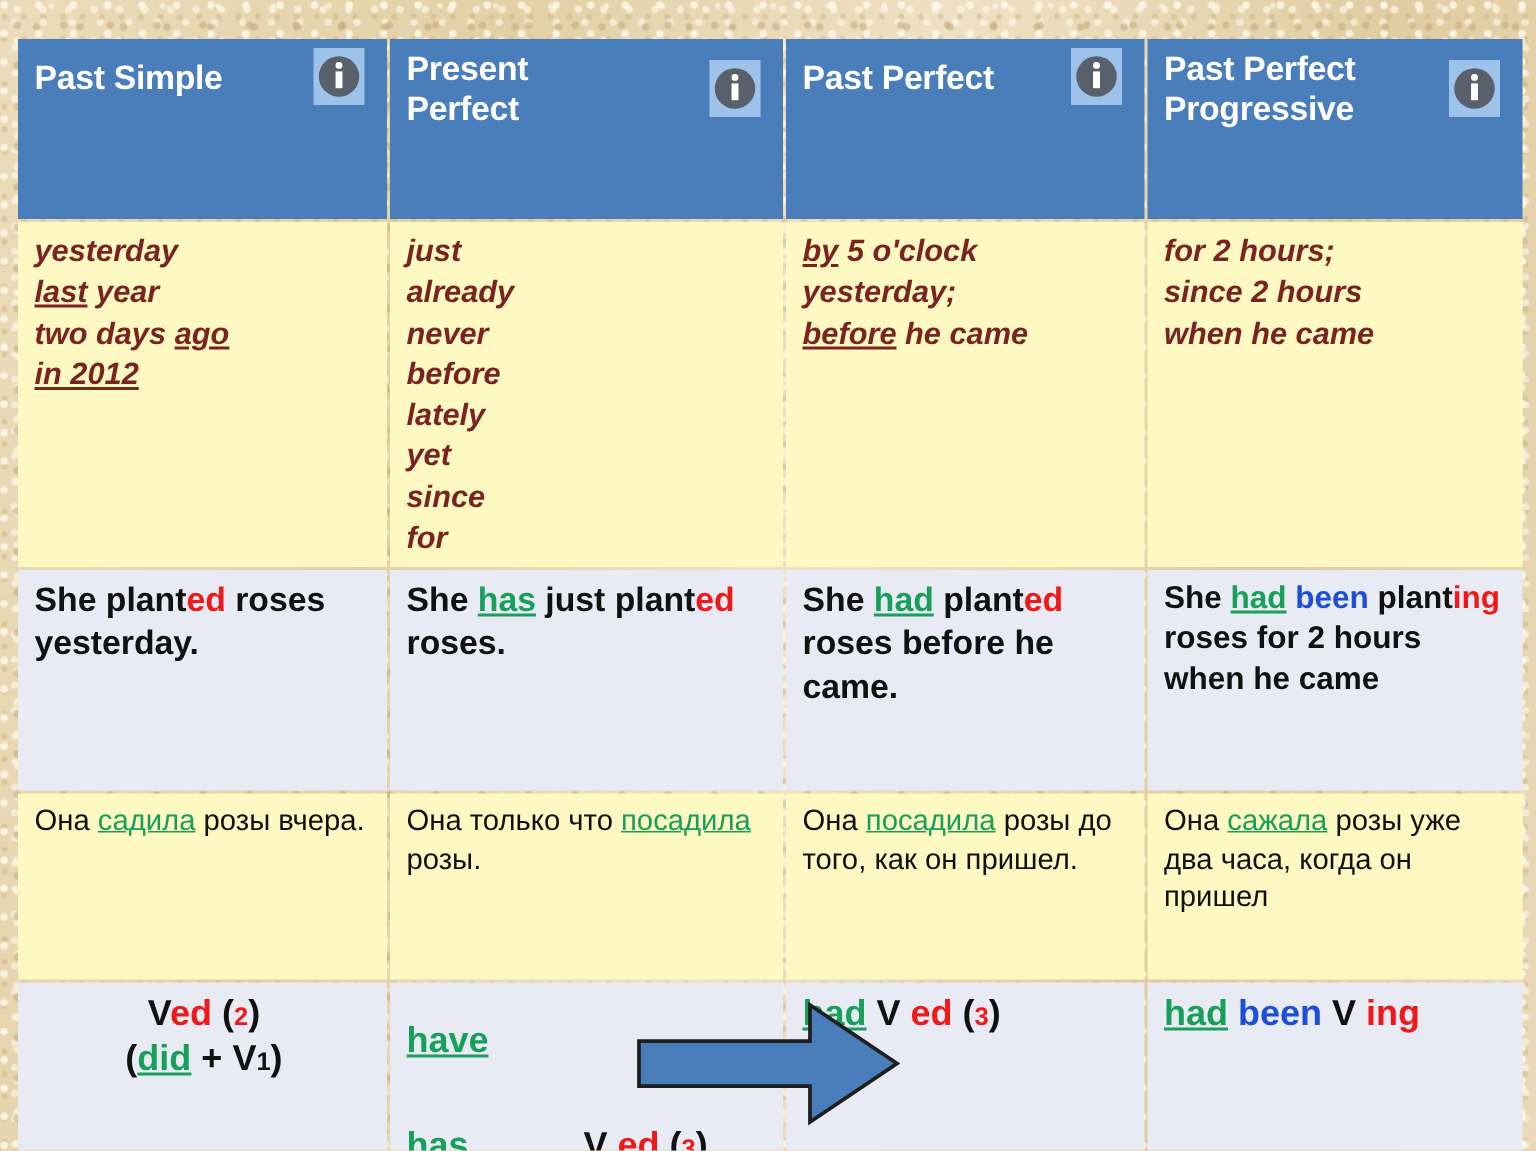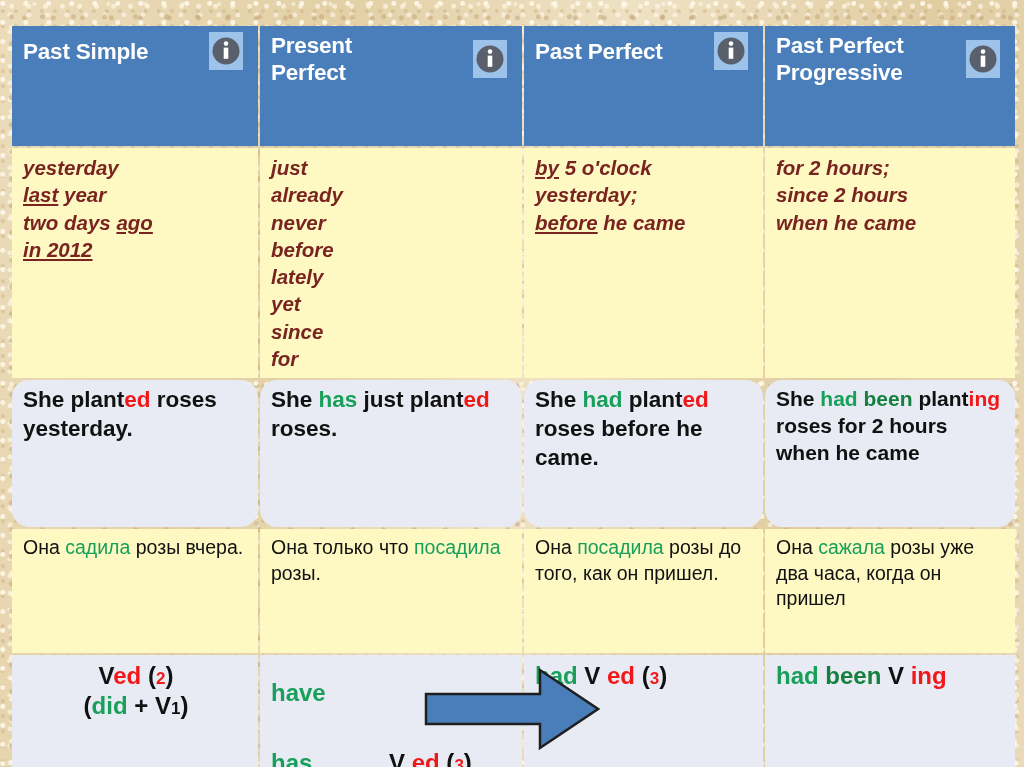--- a/index.html
+++ b/index.html
@@ -87,21 +87,20 @@
   
   tr.markers-row td {
     background: #fef9c3;
     height: 130px;
     padding-top: 9px;
   }
   tr.english-row td {
     background: #e8ebf4;
     height: 135px;
     padding-top: 7px;
-    border-radius: 17px;
   }
   tr.russian-row td {
     background: #fef9c3;
     height: 112px;
     padding-top: 9px;
   }
   tr.formula-row td {
     background: #e8ebf4;
     height: 98px;
     vertical-align: middle;
@@ -141,23 +140,23 @@
 
   .formula {
     font-weight: bold;
     font-size: 24px;
     line-height: 1.26;
     color: #111111;
   }
   .formula.f-center { text-align: center; }
   .sub { font-size: 17px; }
 
-  .g  { color: #18a05a; }   
+  .g  { color: #18a05a; text-decoration: underline; }   
   .r  { color: #f01818; }   
-  .br { color: #15803d; }   
+  .br { color: #1d4ed8; }   
   .k  { color: #111111; }
 
   .f-row { display: flex; align-items: baseline; }
   .f-left  { width: 118px; flex: 0 0 auto; }
   .f-right { flex: 1 1 auto; margin-top: 40px; }
 
   
   #arrow {
     position: absolute;
     left: 424px;

